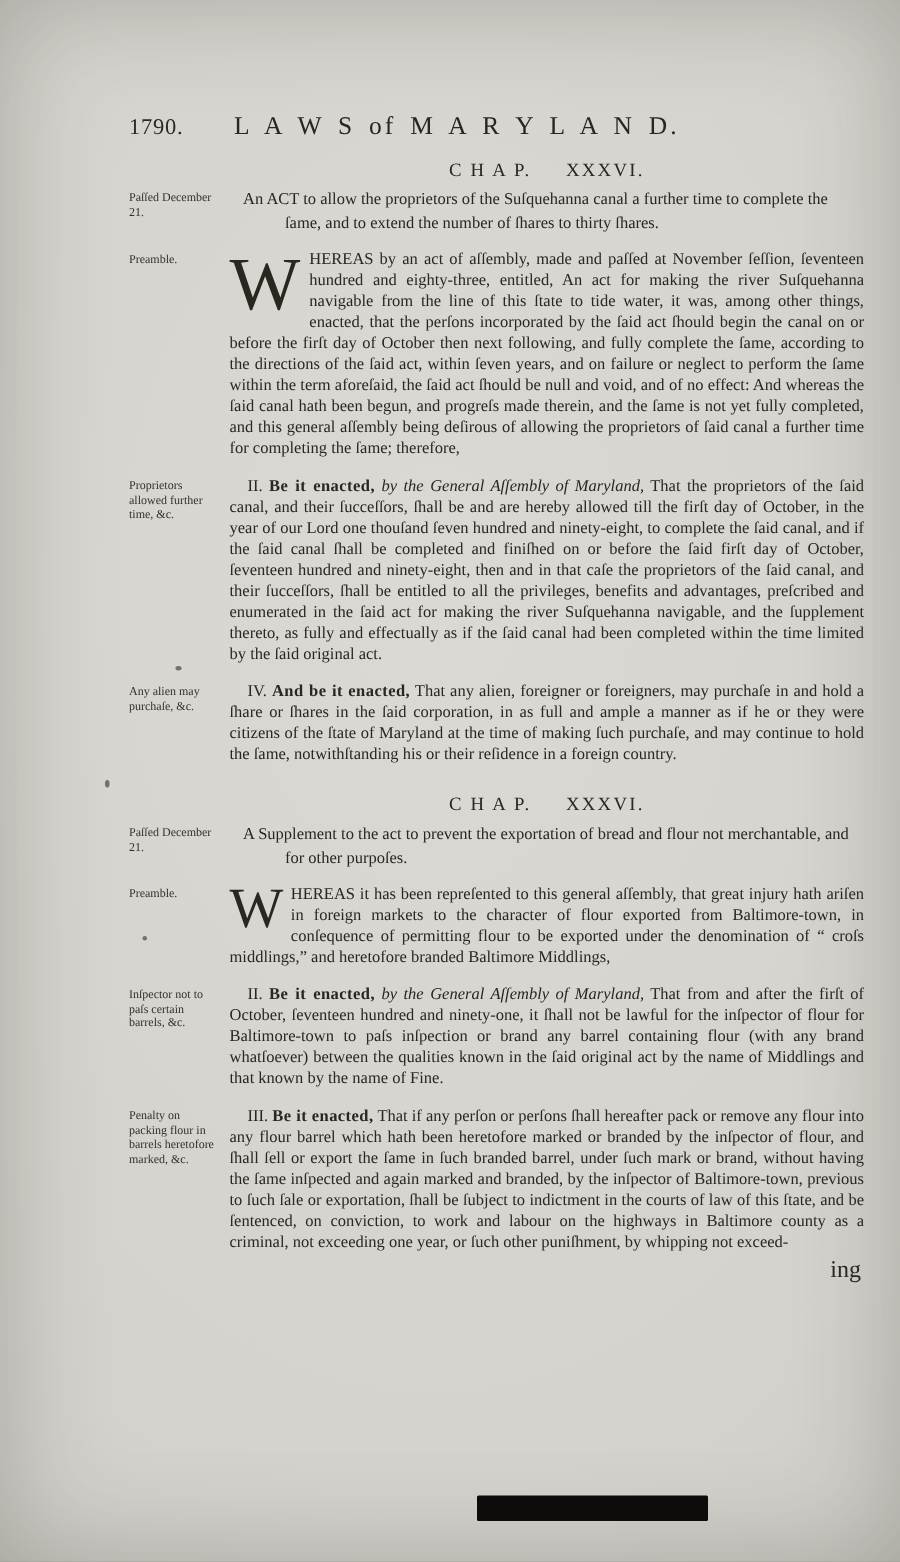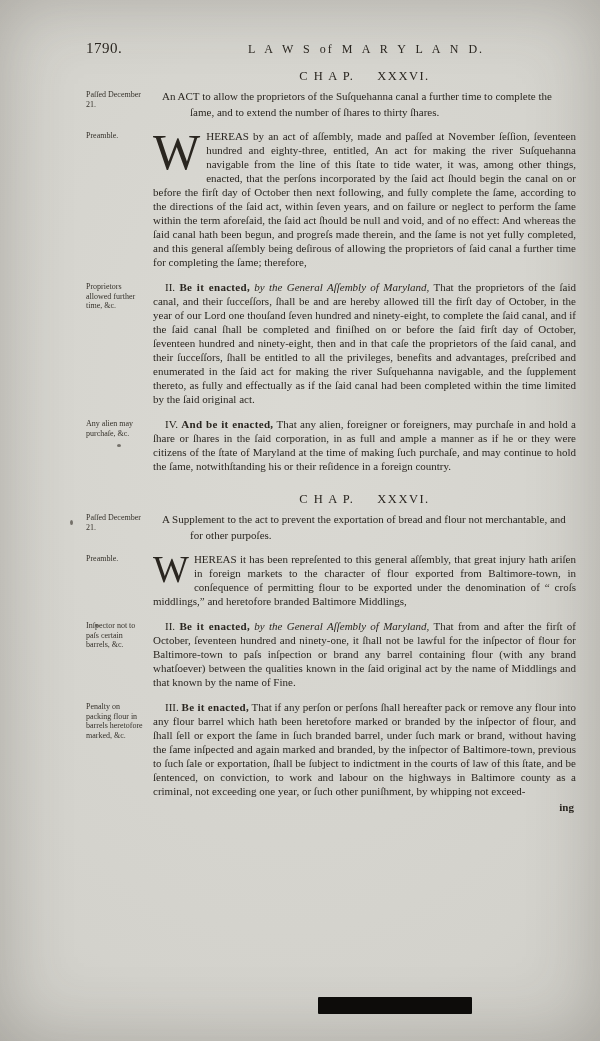--- a/index.html
+++ b/index.html
@@ -5,29 +5,29 @@
   html, body { margin: 0; padding: 0; }
   body {
     width: 600px; height: 1041px;
     background: #b9b8b1;
     font-family: "Liberation Serif", "DejaVu Serif", serif;
   }
   .page {
     position: relative;
     width: 600px; height: 1041px;
     box-sizing: border-box;
-    padding: 40px 24px 0 86px;
+    padding: 74px 24px 0 86px;
     background: radial-gradient(140% 120% at 48% 38%, #dad9d3 0%, #d3d2cc 50%, #c7c6bf 80%, #b2b1a9 100%);
     box-shadow: inset 0 0 70px rgba(60,55,45,.28);
     color: #2a2620;
     overflow: hidden;
   }
   .pagehead { display: grid; grid-template-columns: 64px 1fr; column-gap: 6px; align-items: baseline; margin-bottom: 8px; }
   .year { font-size: 15px; letter-spacing: .5px; }
-  .running-title { text-align: center; font-size: 12px; letter-spacing: 2px; word-spacing: 3px; }
+  .running-title { font-size: 17px; letter-spacing: 2px; word-spacing: 3px; }
 
   .row { display: grid; grid-template-columns: 60px 1fr; column-gap: 7px; }
   .note { font-size: 8px; line-height: 9.5px; padding-top: 2px; color: #35312a; }
 
   .chap-head { text-align: center; font-size: 12.5px; letter-spacing: 1.5px; margin: 4px 0 4px; }
   .chap-num { margin-left: 23px; }
   .chap2-gap { margin-top: 15px; }
 
   .act-title { font-size: 11px; line-height: 16px; padding-left: 28px; text-indent: -28px; }
   .title-row { margin-bottom: 8px; gap: 16px; }
@@ -37,21 +37,21 @@
   .sect { margin-top: 11px; }
   .preamble-row { margin-top: 9px; }
 
   .dropcap { float: left; font-size: 50px; line-height: 41px; padding: 3px 6px 0 0; }
   .dropcap.sm { font-size: 38px; line-height: 31px; padding: 2px 5px 0 0; }
 
   .enact { font-weight: bold; letter-spacing: .3px; }
   .ital { font-style: italic; }
 
   .catch-row { margin-top: 3px; }
-  .catchword { display: block; text-align: right; font-size: 11px; padding-right: 2px; font-weight: bold; }
+  .catchword { display: block; text-align: right; font-size: 16px; padding-right: 2px; }
 
   .ink-bar { position: absolute; left: 318px; top: 997px; width: 154px; height: 17px; background: #0d0c0a; border-radius: 1px; }
   .speck { position: absolute; background: #4a463e; border-radius: 50%; opacity: .7; }
   .speck.s1 { left: 70px; top: 520px; width: 3px; height: 5px; }
   .speck.s2 { left: 95px; top: 624px; width: 3px; height: 3px; }
   .speck.s3 { left: 117px; top: 444px; width: 4px; height: 3px; }
 </style>
 </head>
 <body>
 

